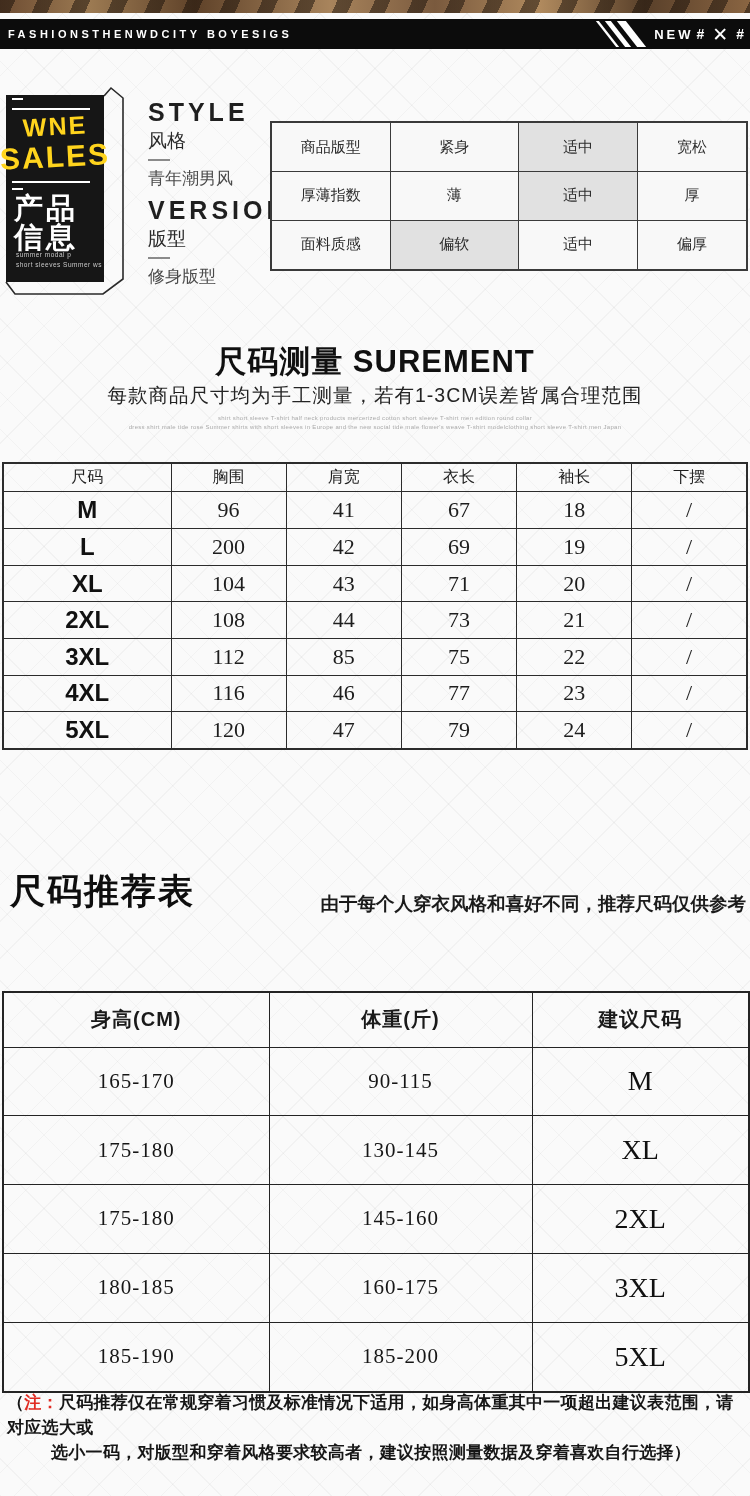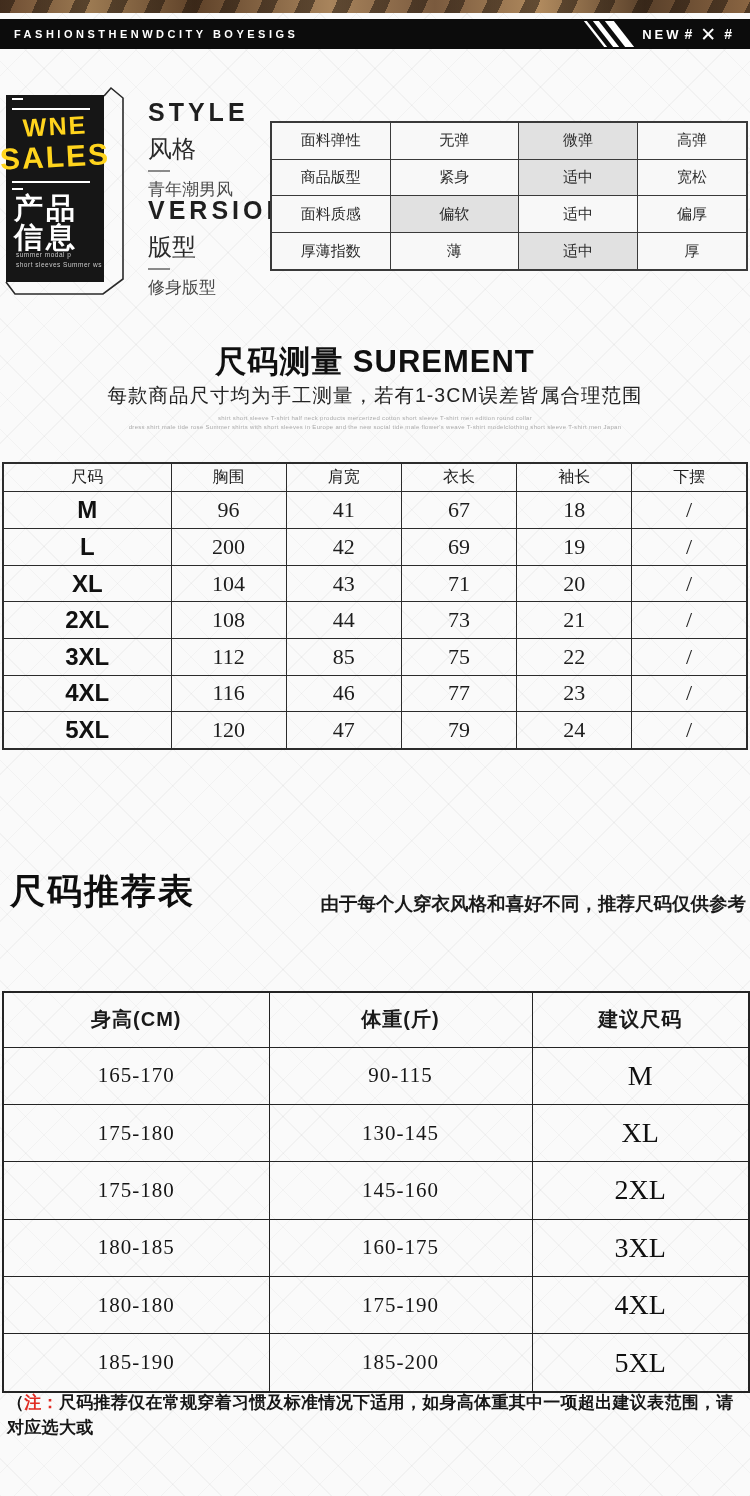--- a/index.html
+++ b/index.html
@@ -13,22 +13,22 @@
     color:#1c1c1c;
   }
   
   .wood{position:absolute;left:0;top:0;width:750px;height:13px;
     background-image:
       repeating-linear-gradient(115deg, rgba(22,14,8,0.5) 0 14px, rgba(22,14,8,0) 14px 34px),
       linear-gradient(90deg,#6d4c32,#9c7a52 12%,#5f4229 26%,#a8845c 44%,#7a5a3e 58%,#b08a5e 72%,#59402a 86%,#8a6542);
   }
   .banner{position:absolute;left:0;top:19px;width:750px;height:30px;background:var(--banner,#0c0c0c);
     display:flex;align-items:center;justify-content:space-between;}
-  .brand{color:#fff;font-size:11px;font-weight:bold;letter-spacing:3.5px;padding-left:14px;white-space:nowrap;}
-  .banner-right{display:flex;align-items:center;padding-right:12px;}
+  .brand{color:#fff;font-size:11px;font-weight:bold;letter-spacing:3.5px;padding-left:8px;white-space:nowrap;}
+  .banner-right{display:flex;align-items:center;padding-right:0;}
   .stripes{display:flex;align-items:center;margin-right:18px;}
   .stripes i{display:block;height:26px;background:#fff;transform:skewX(38deg);margin-left:6px;}
   .stripes i:nth-child(1){width:3px;}
   .stripes i:nth-child(2){width:6px;}
   .stripes i:nth-child(3){width:9px;}
   .newtag{color:#fff;font-size:13px;font-weight:bold;letter-spacing:3px;display:flex;align-items:center;}
   .newtag .hash{font-size:14px;margin:0 3px;}
   .newtag .xmark{font-size:19px;font-weight:normal;margin:0 2px;}
   
   .tag-wrap{position:absolute;left:0;top:85px;width:140px;height:215px;}
@@ -36,21 +36,21 @@
   .tag-black{position:absolute;left:6px;top:10px;width:98px;height:187px;background:#161616;}
   .tag-dash{position:absolute;left:12px;width:11px;height:2px;background:#fff;}
   .tag-line{position:absolute;left:12px;width:78px;height:2px;background:#fff;}
   .tag-wne{position:absolute;left:0;width:110px;text-align:center;color:var(--yellow,#ffd41d);
     font-weight:bold;transform:rotate(-3deg);letter-spacing:2px;}
   .tag-cn{position:absolute;left:14px;color:#fff;font-weight:bold;font-size:29px;letter-spacing:3px;line-height:1;}
   .tag-small{position:absolute;left:16px;color:#c9c9c9;font-size:6.5px;letter-spacing:0.5px;white-space:nowrap;}
   
   .sv{position:absolute;left:148px;}
   .sv-en{font-size:25px;font-weight:bold;letter-spacing:4px;color:#1f1f1f;line-height:1;}
-  .sv-zh{font-size:24px;color:#2a2a2a;margin-top:12px;line-height:1;}
+  .sv-zh{font-size:19px;color:#2a2a2a;margin-top:6px;line-height:1;}
   .sv-div{width:22px;height:2px;background:#8a8a8a;margin-top:9px;}
   .sv-val{font-size:17px;color:#4a4a4a;margin-top:9px;line-height:1;}
   
   .fabric-head{position:absolute;left:268px;top:92px;width:482px;text-align:center;
     font-size:16.5px;font-weight:bold;color:#111;letter-spacing:0.5px;white-space:nowrap;}
   table{border-collapse:collapse;}
   .fabric{position:absolute;left:270px;top:121px;width:478px;height:150px;
     border:2px solid #3a3a3a;table-layout:fixed;}
   .fabric td{border:1px solid #3a3a3a;text-align:center;font-size:15px;color:#2d2d2d;background:#f8f8f8;}
   .fabric td.hl{background:var(--highlight,#e1e1e1);}
@@ -137,43 +137,37 @@
   </div>
 
   <table class="fabric">
     <colgroup>
         <col style="width:25%">
         <col style="width:27%">
         <col style="width:25%">
         <col style="width:23%">
       </colgroup>
     <tbody>
-        <tr>
-      <td>面料弹性</td>
-      <td class="opt">无弹</td>
-      <td class="opt hl">微弹</td>
-      <td class="opt">高弹</td>
-    </tr>
     <tr>
       <td>商品版型</td>
       <td class="opt">紧身</td>
       <td class="opt hl">适中</td>
       <td class="opt">宽松</td>
     </tr>
     <tr>
+      <td>厚薄指数</td>
+      <td class="opt">薄</td>
+      <td class="opt hl">适中</td>
+      <td class="opt">厚</td>
+    </tr>
+    <tr>
       <td>面料质感</td>
       <td class="opt hl">偏软</td>
       <td class="opt">适中</td>
       <td class="opt">偏厚</td>
-    </tr>
-    <tr>
-      <td>厚薄指数</td>
-      <td class="opt">薄</td>
-      <td class="opt hl">适中</td>
-      <td class="opt">厚</td>
     </tr>
   </tbody>
     </table>
 
   <div class="m-title">尺码测量 SUREMENT</div>
   <div class="m-sub">每款商品尺寸均为手工测量，若有1-3CM误差皆属合理范围</div>
   <div class="m-fine" style="top:415px;">shirt short sleeve T-shirt half neck products mercerized cotton short sleeve T-shirt men edition round collar</div>
   <div class="m-fine" style="top:424px;">dress shirt male tide rose Summer shirts with short sleeves in Europe and the new social tide male flower's weave T-shirt modelclothing short sleeve T-shirt men Japan</div>
 
   <table class="sizes">
@@ -282,28 +276,23 @@
       <td class="rng">175-180</td>
       <td class="rng">145-160</td>
       <td class="rsz">2XL</td>
     </tr>
     <tr>
       <td class="rng">180-185</td>
       <td class="rng">160-175</td>
       <td class="rsz">3XL</td>
     </tr>
     <tr>
-      <td class="rng">180-180</td>
-      <td class="rng">175-190</td>
-      <td class="rsz">4XL</td>
-    </tr>
-    <tr>
       <td class="rng">185-190</td>
       <td class="rng">185-200</td>
       <td class="rsz">5XL</td>
     </tr>
   </tbody>
     </table>
 
-  <div class="footnote"><span class="fn-paren">（</span><span class="fn-label">注：</span><span>尺码推荐仅在常规穿着习惯及标准情况下适用，如身高体重其中一项超出建议表范围，请对应选大或</span><br>
+  <div class="footnote"><span class="fn-paren">（</span><span class="fn-label">注：</span><span>尺码推荐仅在常规穿着习惯及标准情况下适用，如身高体重其中一项超出建议表范围，请对应选大或</span><br><span class="fn-indent">选小一码，对版型和穿着风格要求较高者，建议按照测量数据及穿着喜欢自行选择）</span>
   </div>
 
 </div>
 
 </body></html>

